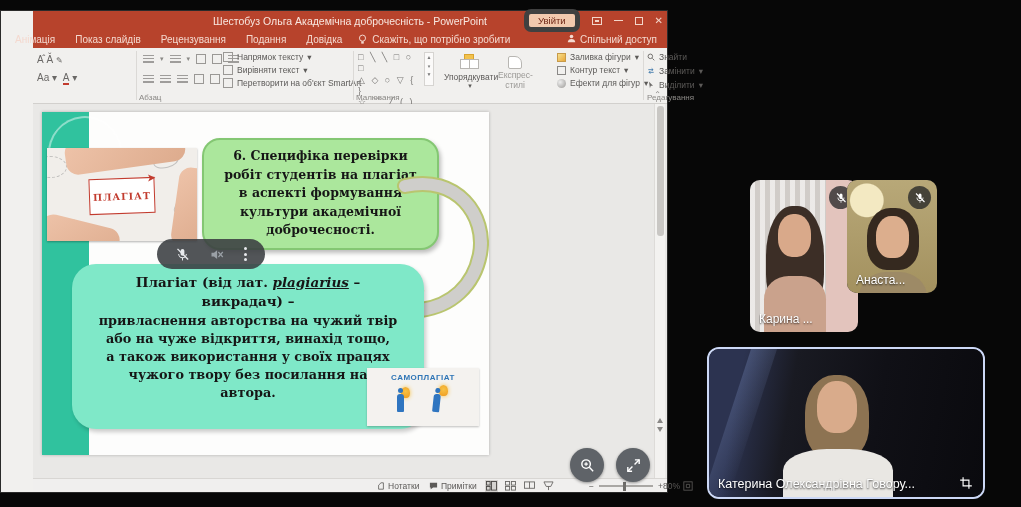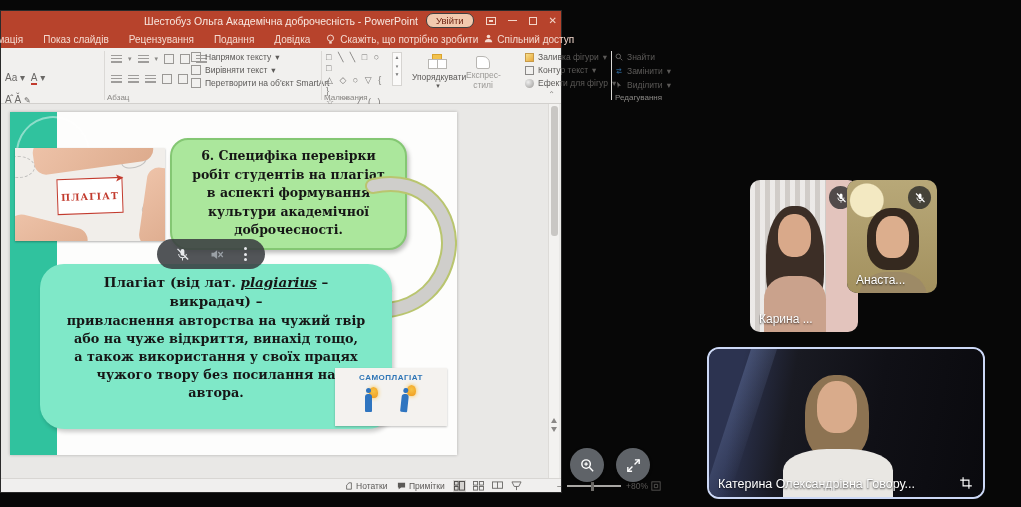--- a/index.html
+++ b/index.html
@@ -1,25 +1,25 @@
 <!DOCTYPE html>
 <html><head>
 <meta charset="utf-8">
 <style>
   * { margin:0; padding:0; box-sizing:border-box; }
   html,body { background:#000; }
   body { font-family:"Liberation Sans", sans-serif; }
   .root { position:relative; width:1021px; height:507px; background:#070707; overflow:hidden; }
 
   
-  .ppt { position:absolute; left:1px; top:11px; width:560px; height:481px; background:#f1f0ee; box-shadow:0 0 0 1px #2a2a2a; }
+  .ppt { position:absolute; left:1px; top:11px; width:666px; height:481px; background:#f1f0ee; box-shadow:0 0 0 1px #2a2a2a;padding-left:32px; }
   .titlebar { position:relative; height:19px; background:#b7432c; display:flex; align-items:center; }
   .win-title { position:absolute; left:0; right:0; text-align:center; font-size:10.5px; color:#f8e7e0; white-space:nowrap; }
   .tb-right { position:absolute; right:4px; top:0; height:19px; display:flex; align-items:center; gap:12px; }
-  .signin { background:#f2c9ae; color:#6d2413; font-size:9.5px; padding:1px 9px; border-radius:7px; border:1px solid #404040; }
+  .signin { background:#f2c9ae; color:#6d2413; font-size:9.5px; padding:1px 9px; border-radius:7px; border:5px solid #404040; }
   .tb-ic { color:#f3d6ca; font-size:10px; line-height:1; display:flex; align-items:center; }
   .restore-box { width:8px; height:8px; border:1.3px solid #f3d6ca; }
   .min-bar { width:9px; height:1.6px; background:#f3d6ca; }
   .ribbon-opt { width:10px; height:8px; border:1px solid #f3d6ca; position:relative; }
   .ribbon-opt::after{content:"";position:absolute;left:2px;top:2px;width:4px;height:2px;background:#f3d6ca;}
 
   .menubar { height:18px; background:#b7432c; display:flex; align-items:center; color:#f4d9cf; font-size:10px; }
   .menubar .tab { padding:0 10px; white-space:nowrap; }
   .tab-partial { margin-left:-28px; }
   .tellme { display:flex; align-items:center; gap:5px; padding:0 6px; white-space:nowrap; }
@@ -196,21 +196,21 @@
             <circle cx="6" cy="3.4" r="2.4" fill="#f4d9cf"></circle>
             <path d="M1 11c0-2.8 2.2-4.4 5-4.4s5 1.6 5 4.4z" fill="#f4d9cf"></path>
           </svg>
         <span>Спільний доступ</span>
       </span>
     </div>
 
     <div class="ribbon">
 
       <div class="rgroup" style="left:0;width:100px;">
-        <div style="position:absolute;left:4px;top:6px;color:#6a6866;font-size:10px;margin-top:40px;">А̂ А̌ <span style="font-size:8px;">✎</span></div>
+        <div style="position:absolute;left:4px;top:6px;color:#6a6866;font-size:10px;">А̂ А̌ <span style="font-size:8px;">✎</span></div>
         <div style="position:absolute;left:4px;top:24px;color:#6a6866;font-size:10px;">Аа ▾&nbsp; <span style="border-bottom:2px solid #c23b2e;">А</span> ▾</div>
       </div>
       <div class="gdiv" style="left:103px;"></div>
 
       <div class="rgroup" style="left:106px;width:212px;">
         <div class="mini-row" style="position:absolute;left:4px;top:6px;">
           <span class="lines-ic"></span>
             <span style="font-size:7px;color:#8a8886;">▾</span>
           <span class="lines-ic"></span>
             <span style="font-size:7px;color:#8a8886;">▾</span>

